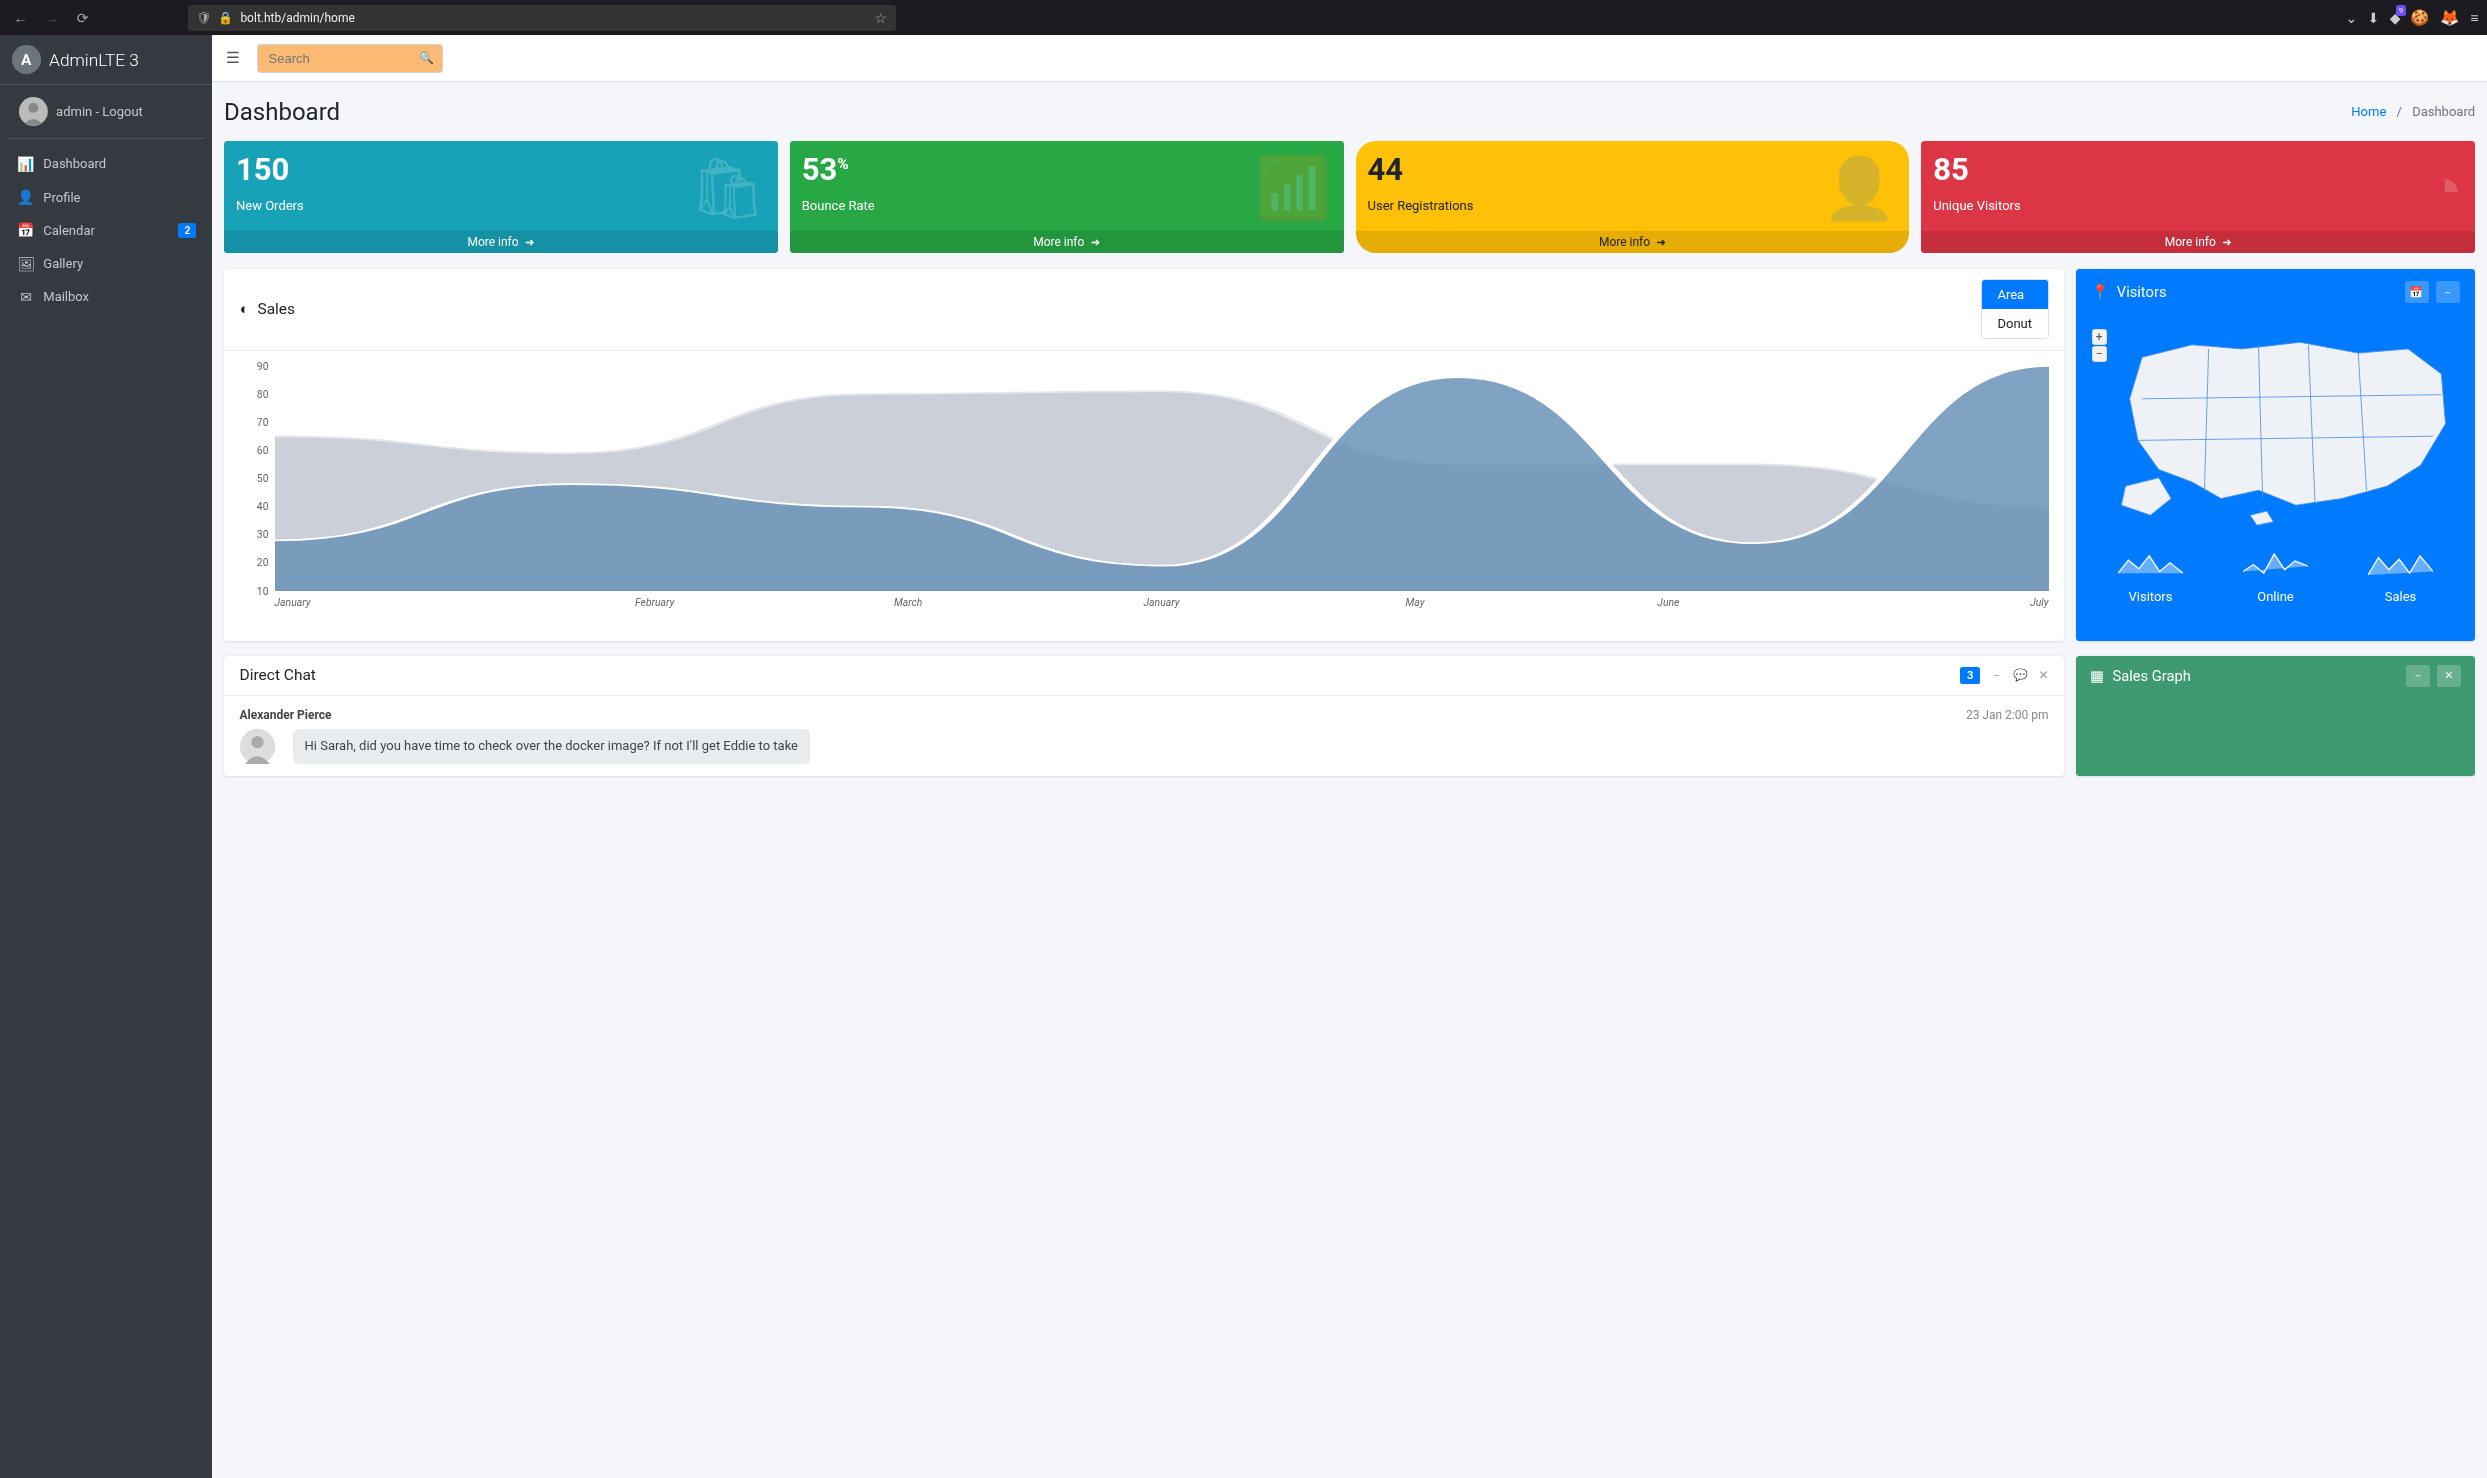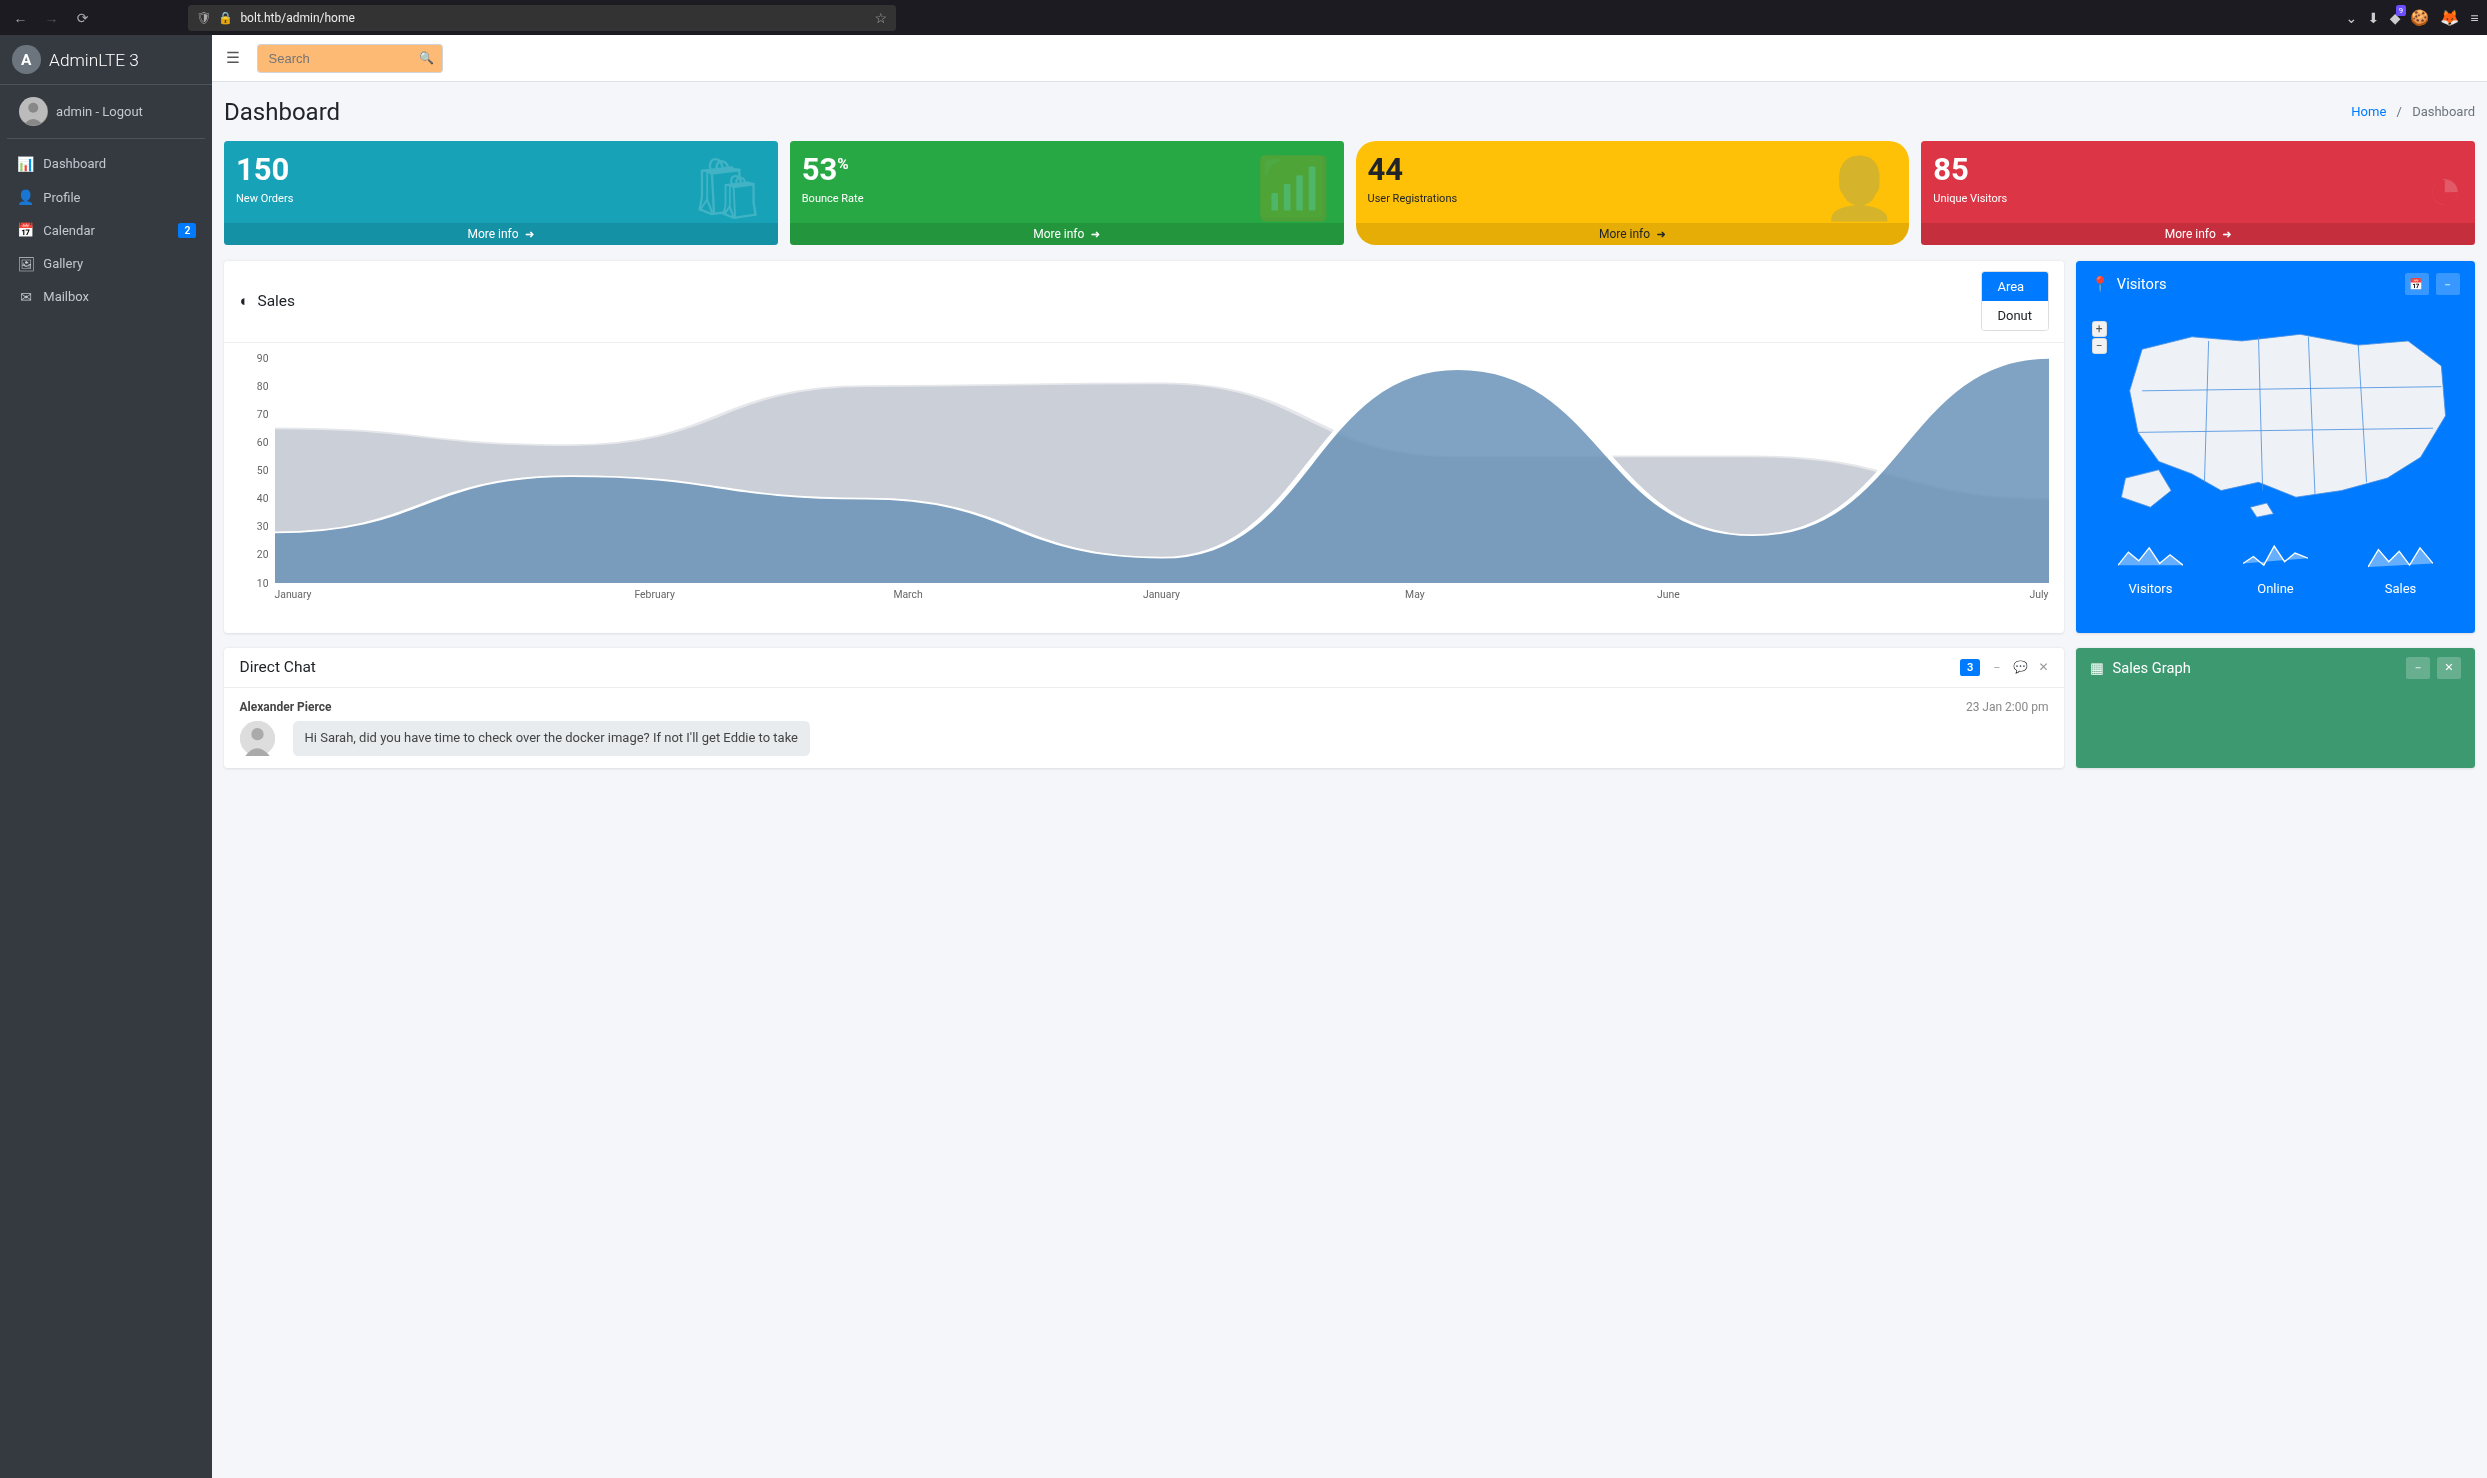--- a/index.html
+++ b/index.html
@@ -54,21 +54,21 @@
   
   .stat-row { display: flex; gap: 12px; padding: 0 12px; }
   .stat-box { flex: 1; border-radius: 3.5px; color: #fff; position: relative; overflow: hidden; }
   .stat-box.teal { background: #17a2b8; }
   .stat-box.green { background: #28a745; }
   .stat-box.yellow { background: #ffc107; color: #212529; border-radius: 20px; }
   .stat-box.red { background: #dc3545; }
   .stat-box .inner { padding: 10.4px 12px 17.3px; position: relative; z-index: 1; }
   .stat-box .value { font-size: 31px; font-weight: 700; }
   .stat-box .value sup { font-size: 15.5px; vertical-align: super; }
-  .stat-box .label { font-size: 11px; margin-top: 4px; }
+  .stat-box .label { font-size: 13px; margin-top: 10px; }
   .stat-box .more { background: rgba(0,0,0,.1); text-align: center; padding: 4.3px 0; font-size: 12px; cursor: pointer; }
   .stat-box .more .arrow { margin-left: 3.5px; font-size: 11.2px; }
   .stat-box .bg-icon { position: absolute; right: 12px; top: 12px; font-size: 60px; opacity: .18; z-index: 0; }
 
   
   .cards-row { display: flex; gap: 12px; padding: 15.5px 12px 0; align-items: stretch; }
   .card { background: #fff; border-radius: 3.5px; box-shadow: 0 0.9px 2.6px rgba(0,0,0,.1); }
   .sales-card { flex: 1 1 561px; }
   .visitors-card { flex: 0 0 399px; background: #007bff; color: #fff; border-radius: 3.5px; box-shadow: 0 0.9px 2.6px rgba(0,0,0,.1); }
 
@@ -76,21 +76,21 @@
   .card-header .title-wrap { display: flex; align-items: center; gap: 8.6px; font-size: 15.5px; color: #212529; }
   .card-header .tabs { margin-left: auto; display: flex; border: 0.9px solid #ddd; border-radius: 3.5px; overflow: hidden; flex-direction: column; }
   .card-header .tab { padding: 7px 15.5px; font-size: 13px; cursor: pointer; background: #fff; color: #212529; }
   .card-header .tab.active { background: #007bff; color: #fff; }
   .card-body { padding: 15.5px; }
 
   
   .chart-area { position: relative; height: 259px; margin-left: 35px; }
   .y-axis { position: absolute; left: -35px; top: 0; height: 225px; display: flex; flex-direction: column; justify-content: space-between; }
   .y-axis span { font-size: 10.4px; color: #666; text-align: right; width: 29px; height: 0; display: flex; align-items: center; justify-content: flex-end; }
-  .x-axis { display: flex; justify-content: flex-start; margin-top: 5.2px; }
+  .x-axis { display: flex; justify-content: flex-end; margin-top: 5.2px; font-style: italic; }
   .x-axis span { font-size: 10.4px; color: #666; flex: 1; text-align: center; }
   .x-axis span:first-child { text-align: left; }
   .x-axis span:last-child { text-align: right; }
   .chart-svg-wrap { position: relative; height: 225px; border-left: 0; }
 
   
   .visitors-header { display: flex; align-items: center; padding: 12px 15.5px; font-size: 14.7px; gap: 7px; }
   .visitors-header .tools { margin-left: auto; display: flex; gap: 7px; }
   .visitors-header .tool { background: rgba(255,255,255,.22); width: 24px; height: 22.5px; border-radius: 2.6px; display: flex; align-items: center; justify-content: center; font-size: 11.2px; cursor: pointer; }
   .map { height: 225px; background: #007bff; display: flex; align-items: flex-start; justify-content: center; padding: 8.6px 10.4px; position: relative; }

